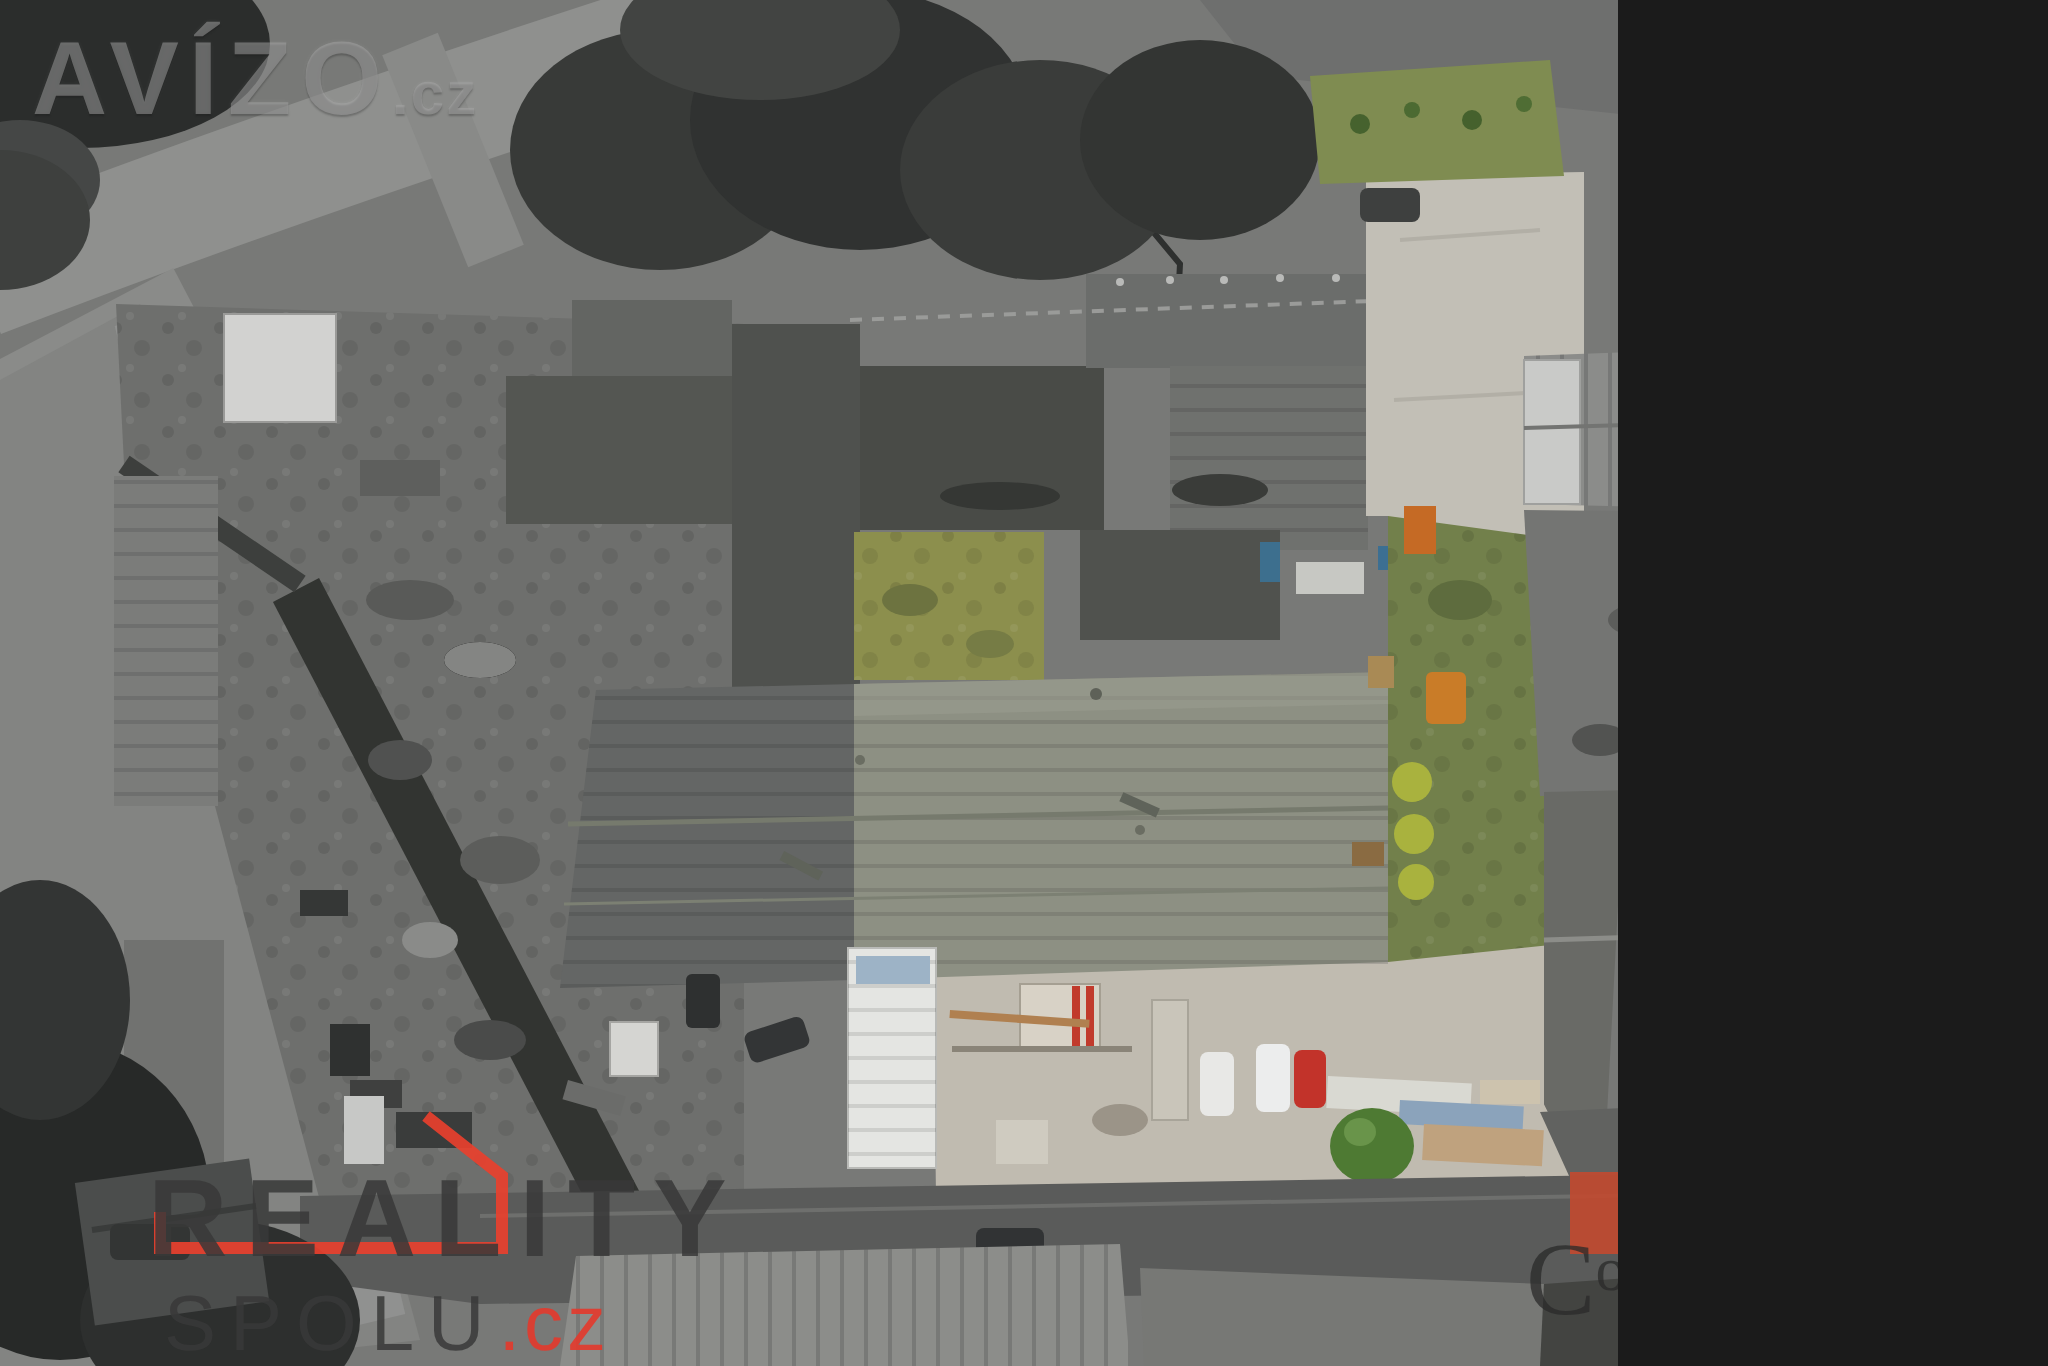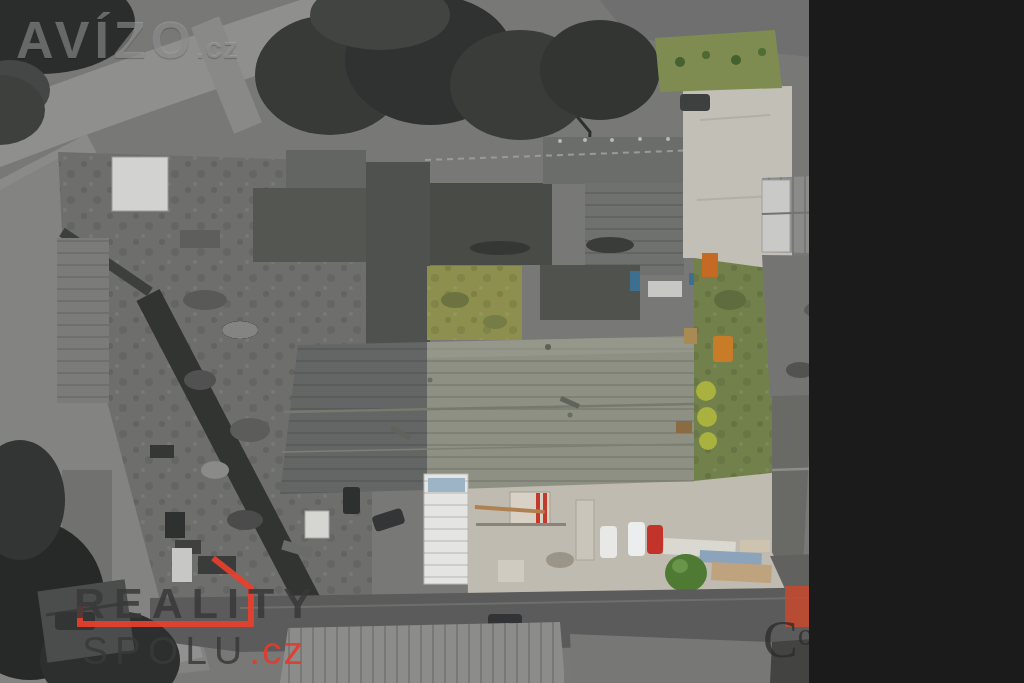--- a/index.html
+++ b/index.html
@@ -11,21 +11,21 @@
   
   .wm{position:absolute;user-select:none;white-space:nowrap;}
   .avizo{
     left:16px;top:10px;font-weight:800;font-size:52px;letter-spacing:5px;
     color:rgba(170,170,170,0.48);
     text-shadow:0 1px 1px rgba(0,0,0,0.25), 0 0 2px rgba(255,255,255,0.08);
   }
   .avizo .tld{font-size:30px;letter-spacing:1px;font-weight:700;}
   .reality{left:74px;top:582px;line-height:1;}
   .reality .line1{
-    display:block;font-weight:900;font-size:43px;letter-spacing:9px;
+    display:block;font-weight:900;font-size:55px;letter-spacing:9px;
     color:rgba(56,56,56,0.85);
   }
   .reality .line2{
     display:block;margin-top:6px;margin-left:8px;font-weight:400;font-size:39px;
     letter-spacing:7px;color:rgba(56,56,56,0.85);
   }
   .reality .tld2{color:rgba(226,59,46,0.92);letter-spacing:2px;}
   .reality-shape{position:absolute;left:70px;top:548px;}
   .broker{font-family:"Liberation Serif",serif;color:rgba(42,42,42,0.75);}
   .broker-square{

